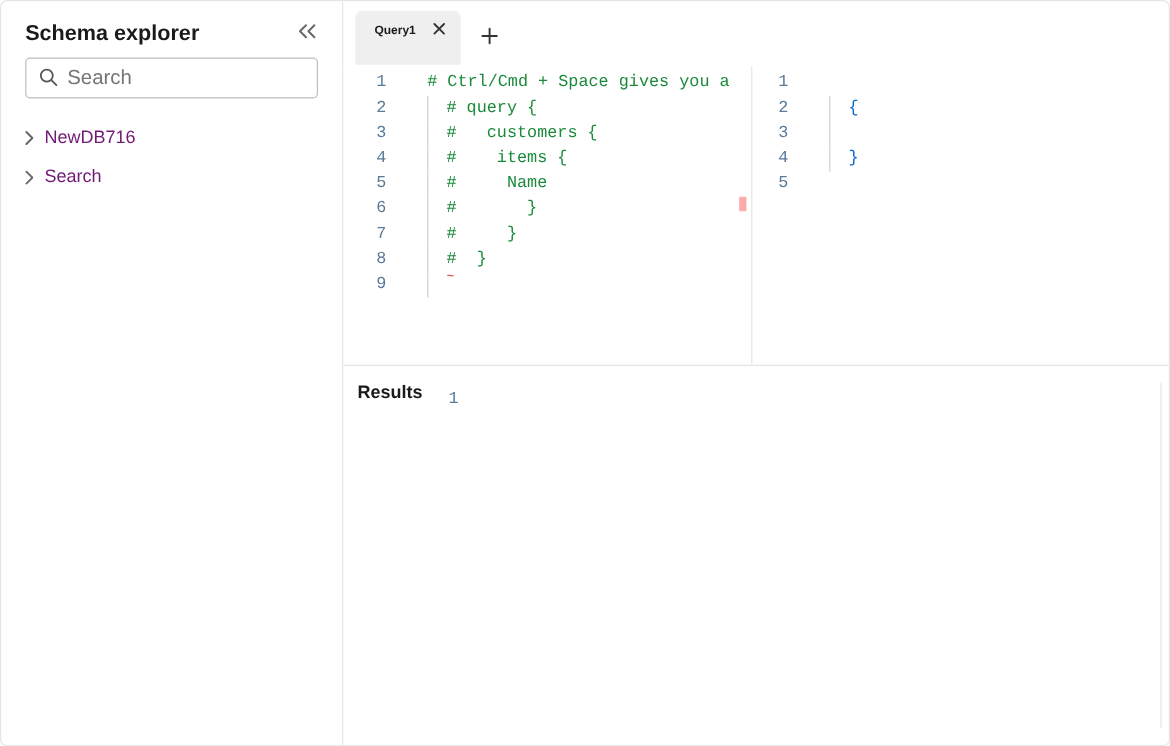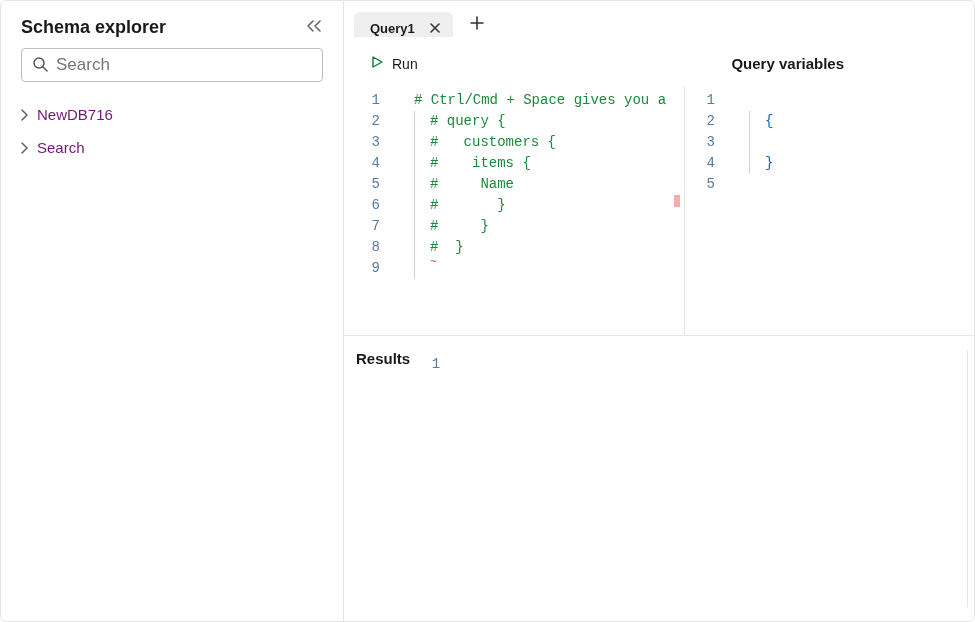--- a/index.html
+++ b/index.html
@@ -11,21 +11,21 @@
       width: 975px;
       height: 622px;
       overflow: hidden;
       display: flex;
       border: 1px solid #e5e5e5;
       border-radius: 6px;
     }
 
     
     .sidebar {
-      width: 343px;
+      width: 285px;
       border-right: 1px solid #e5e5e5;
       display: flex;
       flex-direction: column;
       padding: 0;
     }
     .sidebar-header {
       display: flex;
       justify-content: space-between;
       align-items: center;
       padding: 16px 20px 10px 20px;
@@ -82,24 +82,24 @@
       display: flex;
       align-items: center;
       gap: 8px;
       padding: 8px 10px 0 10px;
       border-bottom: 1px solid #fff;
     }
     .tab {
       display: flex;
       align-items: center;
       gap: 14px;
-      padding: 8px 12px 0 16px;
+      padding: 8px 12px 20px 16px;
       background: #efefef;
       border-radius: 6px 6px 0 0;
-      font-size: 13px;
+      font-size: 10px;
       font-weight: 600;
       cursor: pointer;
     }
     .tab .close { color: #333; font-size: 15px; cursor: pointer; font-weight: 400; }
     .add-tab { padding: 6px 8px; cursor: pointer; color: #333; }
 
     
     .toolbar {
       display: flex;
       align-items: center;
@@ -263,31 +263,20 @@
           </svg>
       </span>
     </div>
     <span class="add-tab">
       <svg width="16" height="16" viewBox="0 0 16 16">
           <path d="M8 2 V14 M2 8 H14" stroke="currentColor" stroke-width="1.6" stroke-linecap="round"></path>
         </svg>
     </span>
   </div>
 
-  <div class="toolbar">
-    <button class="run-btn">
-      <span>
-        <svg width="14" height="14" viewBox="0 0 14 14">
-            <path d="M3 2 L12 7 L3 12 Z" fill="none" stroke="currentColor" stroke-width="1.4" stroke-linejoin="round"></path>
-          </svg>
-      </span>
-      <span>Run</span>
-    </button>
-    <div class="qv-title">Query variables</div>
-  </div>
 
   <div class="editor-split">
     <div class="editor-pane left">
       <div class="gutter">
           <div class="ln">1</div>
           <div class="ln">2</div>
           <div class="ln">3</div>
           <div class="ln">4</div>
           <div class="ln">5</div>
           <div class="ln">6</div>

